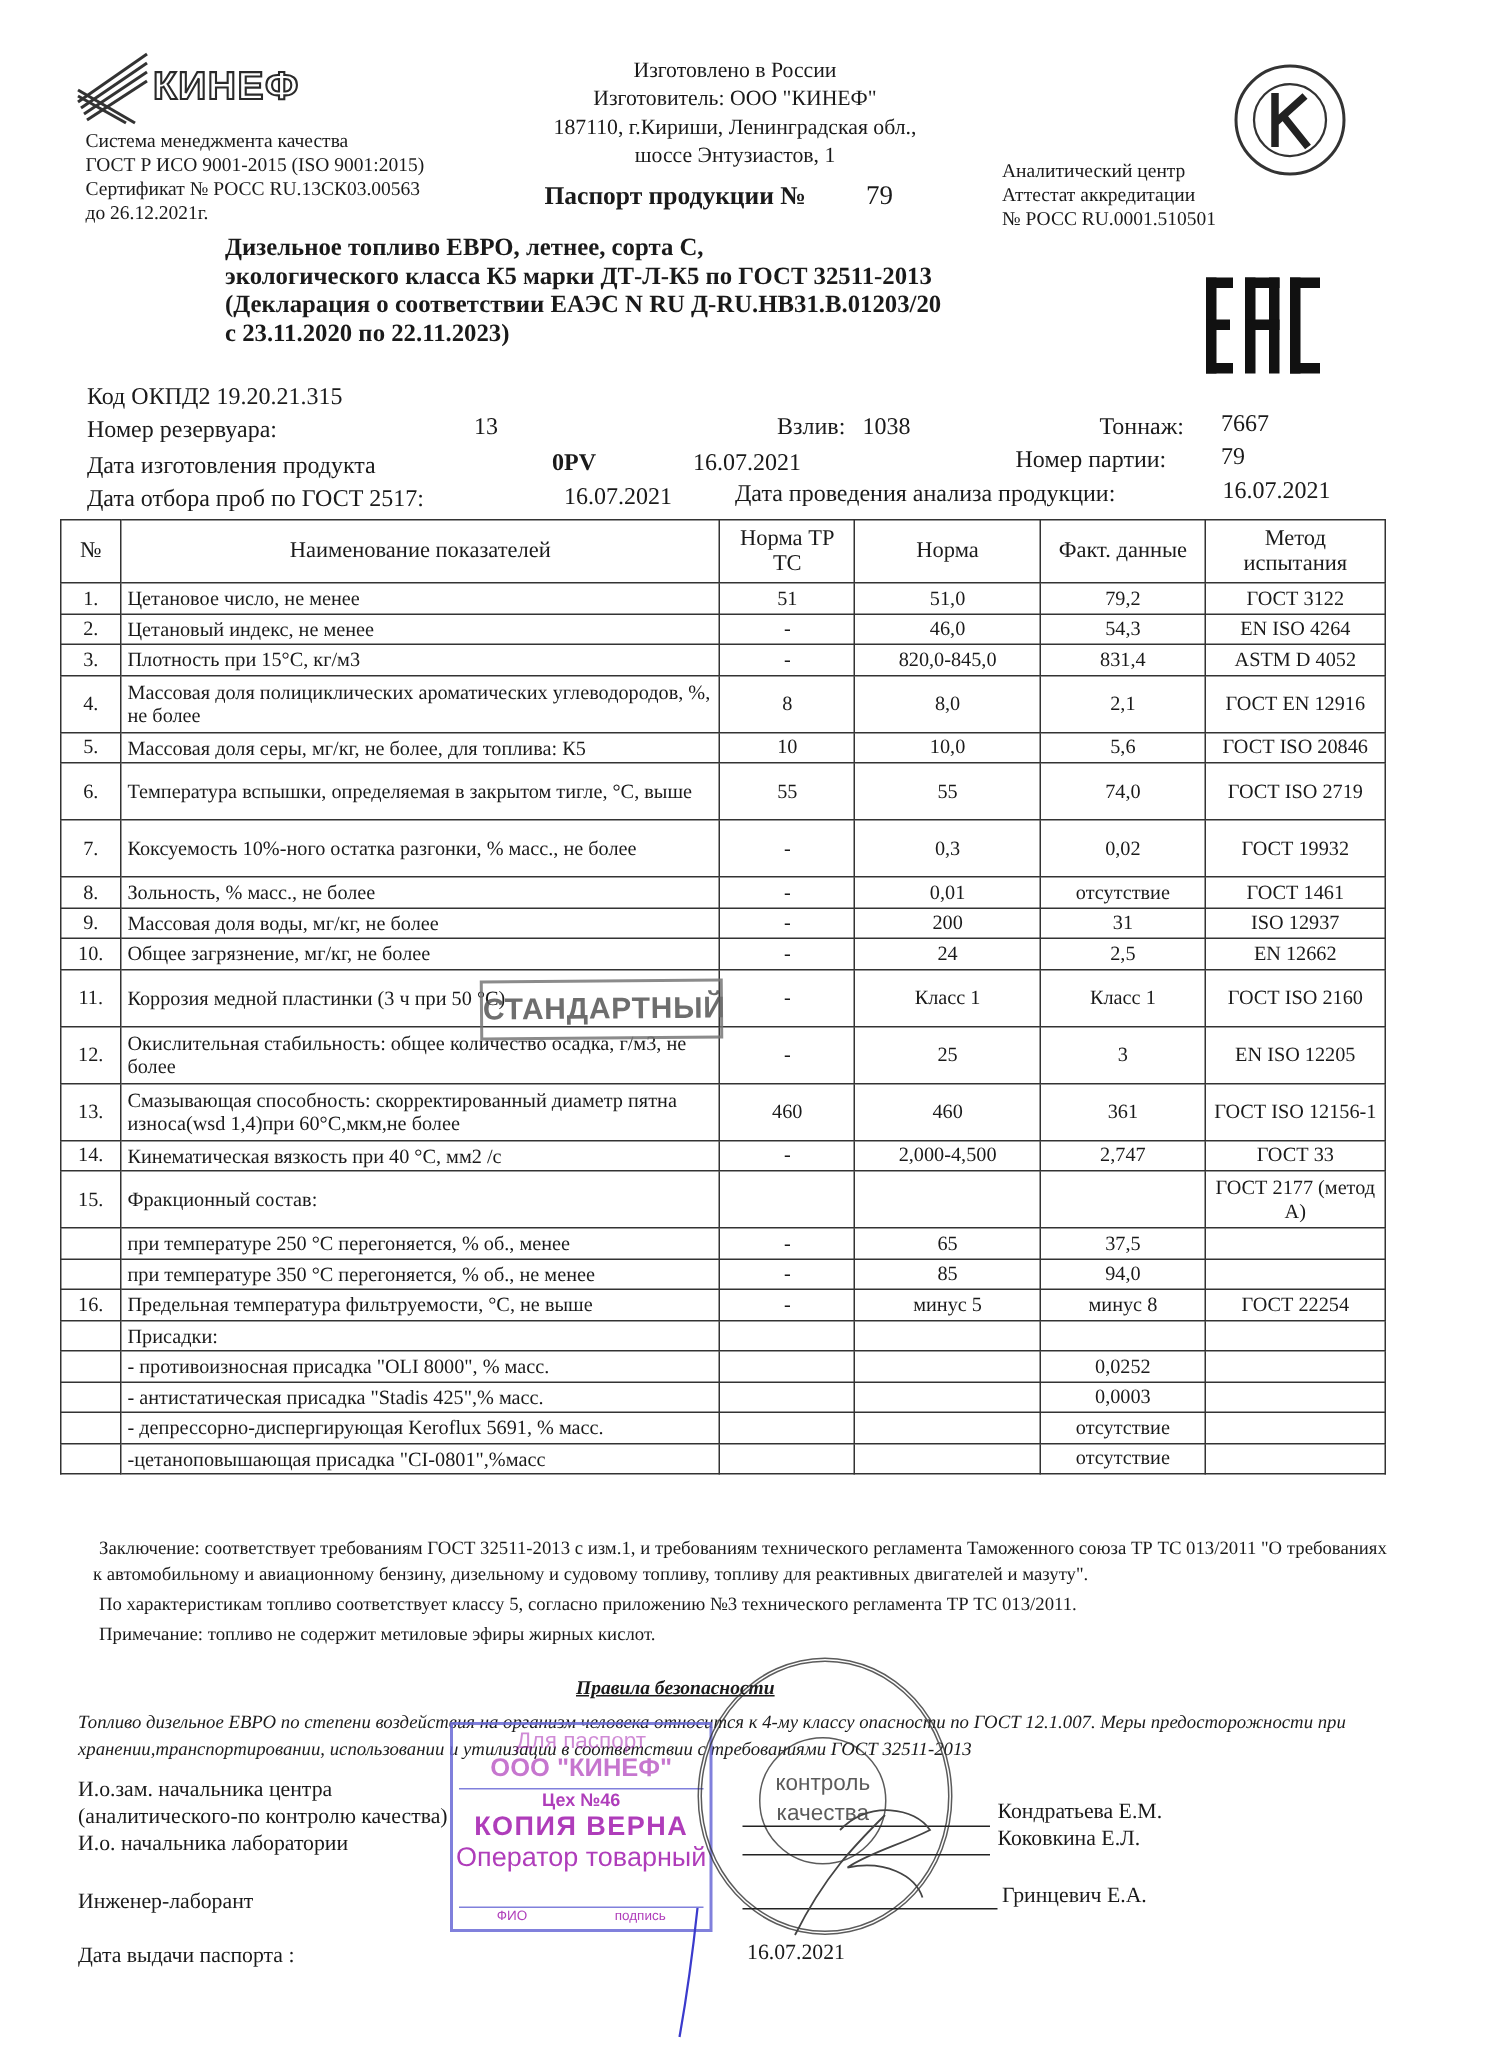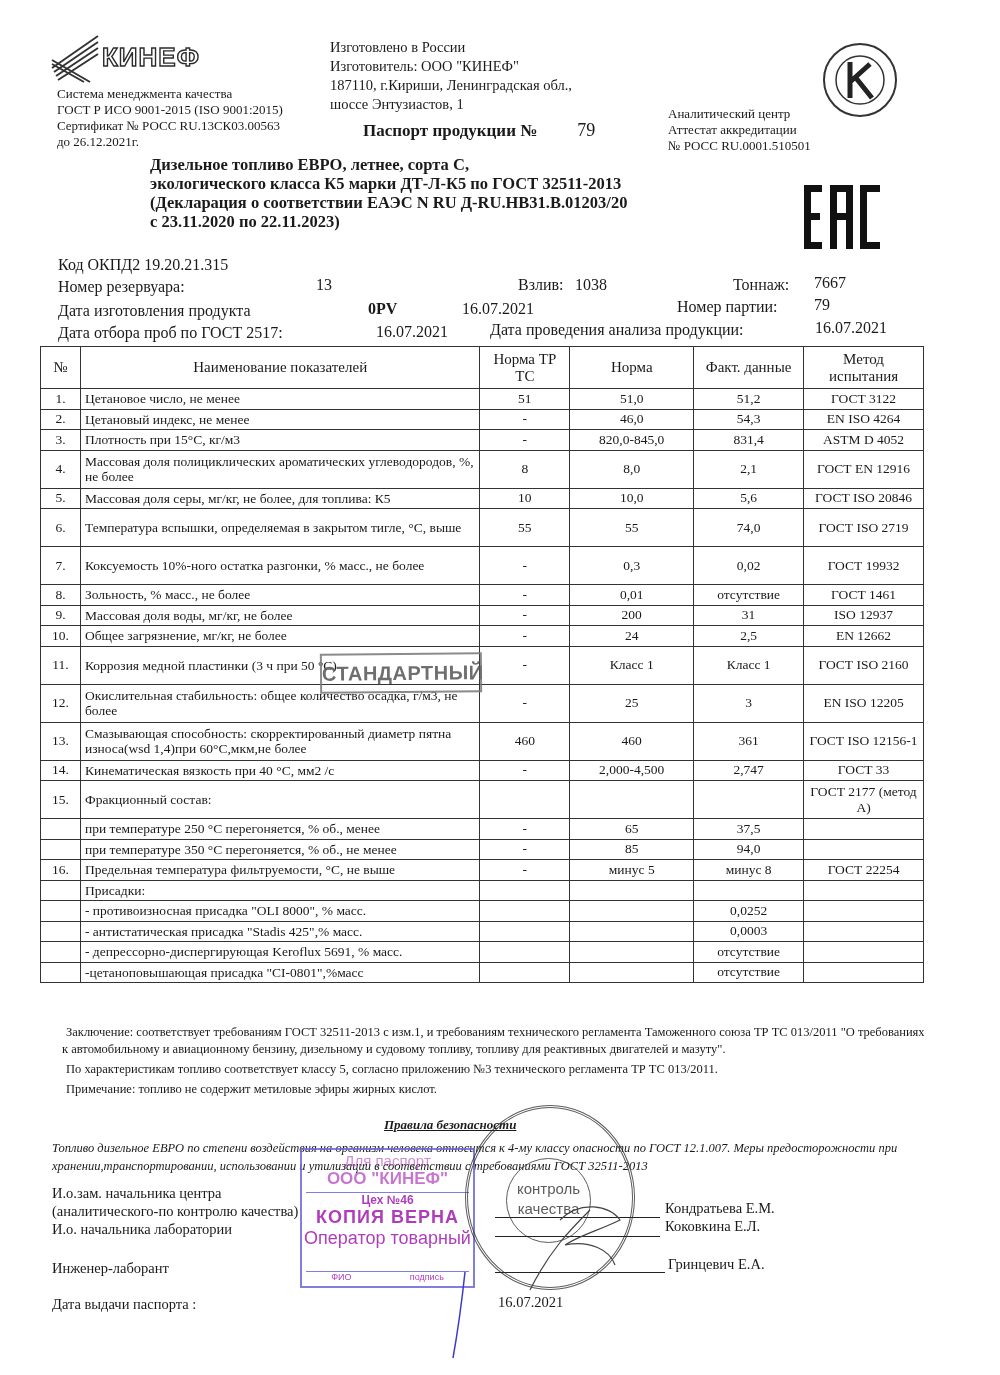--- a/index.html
+++ b/index.html
@@ -4,21 +4,21 @@
 <style>
   * { box-sizing: border-box; margin: 0; padding: 0; }
   html, body { width: 1000px; height: 1375px; background: #ffffff; }
   body { position: relative; font-family: "Liberation Serif", "DejaVu Serif", serif; color: #1a1a1a; overflow: hidden; }
   .abs { position: absolute; }
 
   
   .logo { left: 50px; top: 32px; width: 200px; height: 50px; }
   .logo-text { position: absolute; left: 52px; top: 10px; font-family: "Liberation Sans", sans-serif; font-weight: bold; font-size: 26px; letter-spacing: 1px; color: #fff; -webkit-text-stroke: 1.4px #2a2a2a; }
   .qms { left: 57px; top: 86px; font-size: 13px; line-height: 16px; }
-  .maker { left: 330px; top: 38px; width: 320px; font-size: 14.5px; line-height: 19px; }
+  .maker { left: 330px; top: 38px; width: 320px; text-align: center; font-size: 14.5px; line-height: 19px; }
   .passport { left: 363px; top: 120px; font-size: 17px; font-weight: bold; }
   .passport-num { margin-left: 40px; font-weight: normal; font-size: 18px; }
   .lab { left: 668px; top: 90px; font-size: 13px; line-height: 16px; margin-top: 16px; }
   .seal-k { left: 820px; top: 40px; width: 80px; height: 80px; }
 
   .title { left: 150px; top: 155px; width: 610px; font-weight: bold; font-size: 16.5px; line-height: 19px; }
   .eac { left: 802px; top: 183px; width: 80px; height: 68px; }
 
   
   .info { font-size: 16px; }
@@ -162,21 +162,21 @@
       <th>Факт. данные</th>
       <th>Метод испытания</th>
     </tr>
   </thead>
   <tbody id="tbody">
       <tr style="height: 20.5px;">
         <td class="num">1.</td>
         <td class="name">Цетановое число, не менее</td>
         <td class="c">51</td>
         <td class="c">51,0</td>
-        <td class="c">51,2</td>
+        <td class="c">79,2</td>
         <td class="c">ГОСТ 3122</td>
       </tr>
       <tr style="height: 20.5px;">
         <td class="num">2.</td>
         <td class="name">Цетановый индекс, не менее</td>
         <td class="c">-</td>
         <td class="c">46,0</td>
         <td class="c">54,3</td>
         <td class="c">EN ISO 4264</td>
       </tr>

